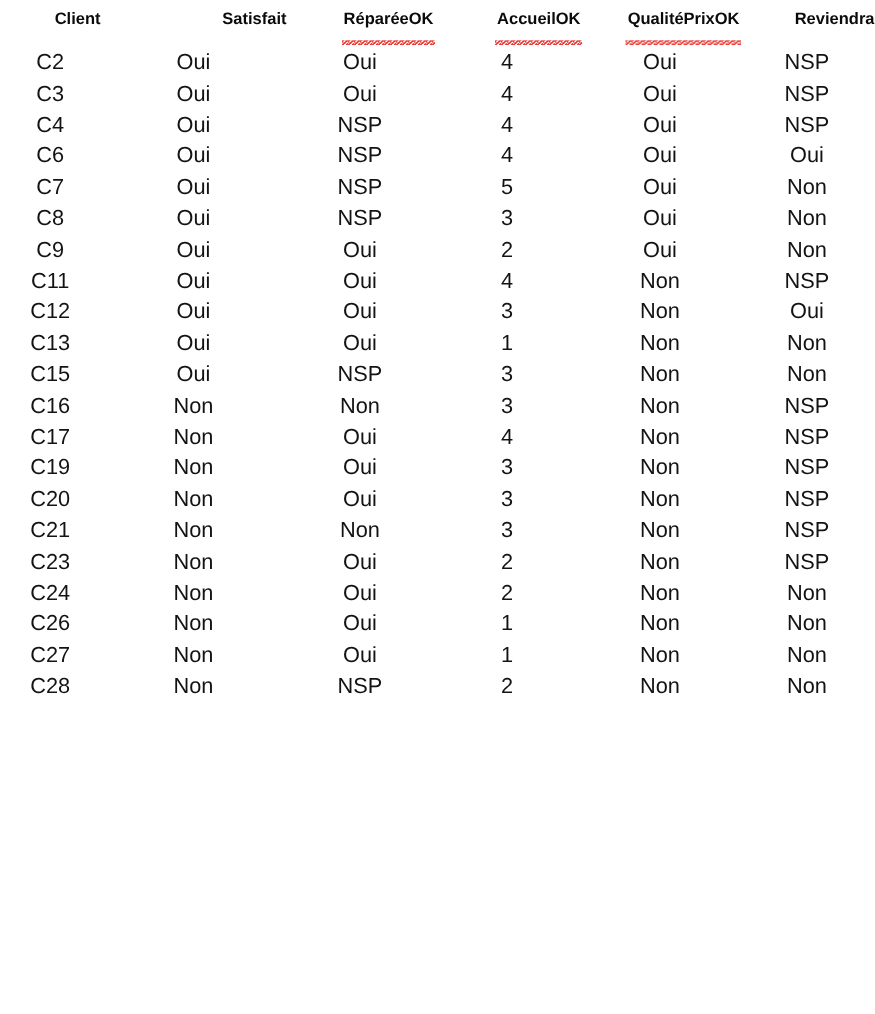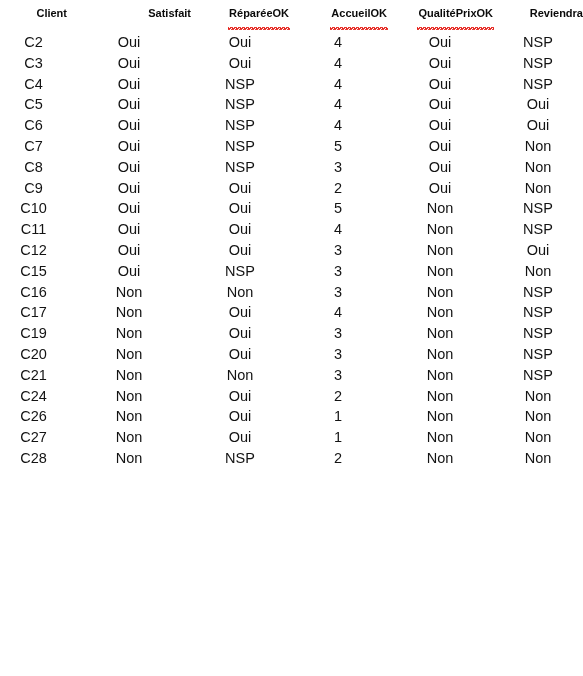--- a/index.html
+++ b/index.html
@@ -134,28 +134,20 @@
       </tr>
       <tr>
         <td>C4</td>
         <td>Oui</td>
         <td>NSP</td>
         <td>4</td>
         <td>Oui</td>
         <td>NSP</td>
       </tr>
       <tr>
-        <td>C5</td>
-        <td>Oui</td>
-        <td>NSP</td>
-        <td>4</td>
-        <td>Oui</td>
-        <td>Oui</td>
-      </tr>
-      <tr>
         <td>C6</td>
         <td>Oui</td>
         <td>NSP</td>
         <td>4</td>
         <td>Oui</td>
         <td>Oui</td>
       </tr>
       <tr>
         <td>C7</td>
         <td>Oui</td>
@@ -174,44 +166,44 @@
       </tr>
       <tr>
         <td>C9</td>
         <td>Oui</td>
         <td>Oui</td>
         <td>2</td>
         <td>Oui</td>
         <td>Non</td>
       </tr>
       <tr>
-        <td>C10</td>
-        <td>Oui</td>
-        <td>Oui</td>
-        <td>5</td>
-        <td>Non</td>
-        <td>NSP</td>
-      </tr>
-      <tr>
         <td>C11</td>
         <td>Oui</td>
         <td>Oui</td>
         <td>4</td>
         <td>Non</td>
         <td>NSP</td>
       </tr>
       <tr>
         <td>C12</td>
         <td>Oui</td>
         <td>Oui</td>
         <td>3</td>
         <td>Non</td>
         <td>Oui</td>
       </tr>
       <tr>
+        <td>C13</td>
+        <td>Oui</td>
+        <td>Oui</td>
+        <td>1</td>
+        <td>Non</td>
+        <td>Non</td>
+      </tr>
+      <tr>
         <td>C15</td>
         <td>Oui</td>
         <td>NSP</td>
         <td>3</td>
         <td>Non</td>
         <td>Non</td>
       </tr>
       <tr>
         <td>C16</td>
         <td>Non</td>
@@ -242,20 +234,28 @@
         <td>Oui</td>
         <td>3</td>
         <td>Non</td>
         <td>NSP</td>
       </tr>
       <tr>
         <td>C21</td>
         <td>Non</td>
         <td>Non</td>
         <td>3</td>
+        <td>Non</td>
+        <td>NSP</td>
+      </tr>
+      <tr>
+        <td>C23</td>
+        <td>Non</td>
+        <td>Oui</td>
+        <td>2</td>
         <td>Non</td>
         <td>NSP</td>
       </tr>
       <tr>
         <td>C24</td>
         <td>Non</td>
         <td>Oui</td>
         <td>2</td>
         <td>Non</td>
         <td>Non</td>

